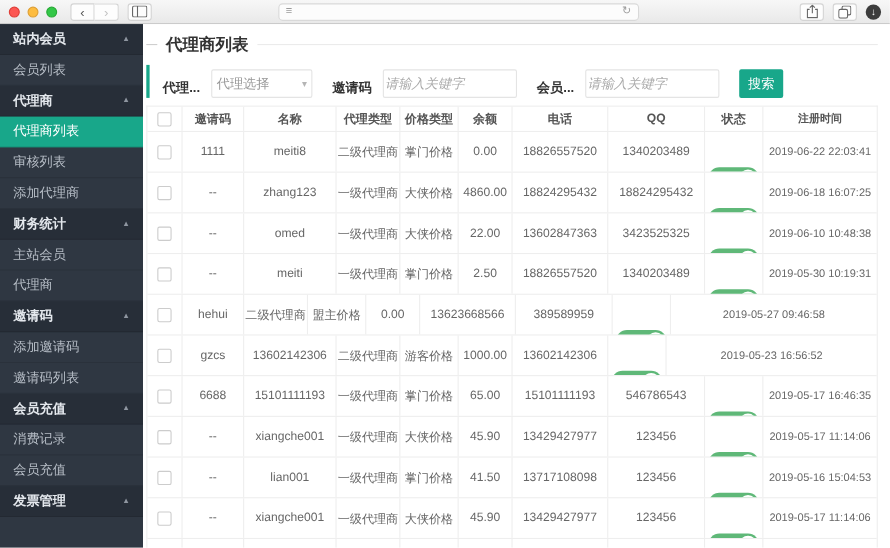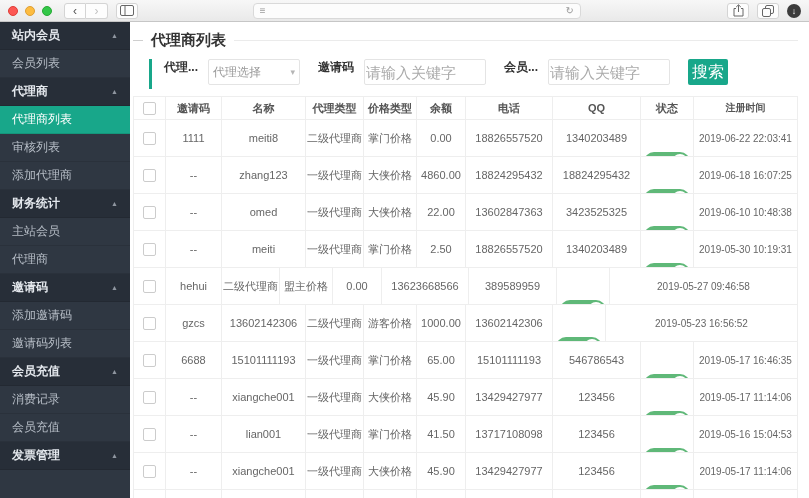--- a/index.html
+++ b/index.html
@@ -41,32 +41,32 @@
 
   .main { flex:1; background:#fff; padding:0 11px 0 3px; overflow:hidden; }
 
   
   .title-row { display:flex; align-items:center; height:33px; margin-top:2px; gap:8px; }
   .title-dash { width:10px; height:1px; background:#cfcfcf; }
   .page-title { font-size:15px; font-weight:bold; color:#333; white-space:nowrap; }
   .title-line { flex:1; height:1px; background:#ebebeb; }
 
   
-  .filter-bar { display:flex; align-items:flex-start; height:30px; border-left:3px solid #18a78a;
-    padding-left:12px; margin:2px 16px 7px; }
+  .filter-bar { display:flex; align-items:flex-end; height:30px; border-left:3px solid #18a78a;
+    padding-left:12px; margin:2px 0 7px; }
   .f-label { font-size:12px; font-weight:bold; color:#333; white-space:nowrap; margin-right:10px; }
   .select-box { width:92px; height:26px; border:1px solid #e4e4e4; border-radius:2px;
     background:#fff; display:flex; align-items:center; justify-content:space-between;
     padding:0 4px; font-size:12px; color:#999; margin-right:18px; cursor:pointer; }
   .select-box .caret { font-size:9px; color:#b5b5b5; }
   .filter-input { width:122px; height:26px; border:1px solid #e4e4e4; border-radius:2px;
-    padding:0 1px; font-size:15px; color:#333; margin-right:18px; outline:none; }
+    padding:0 1px; font-size:12px; color:#333; margin-right:18px; outline:none;font-style:italic; }
   .filter-input::placeholder { color:#aaa; }
   .search-btn { width:40px; height:26px; background:#18a78a; border:none; border-radius:2px;
-    color:#fff; font-size:16px; cursor:pointer; }
+    color:#fff; font-size:12px; cursor:pointer; }
 
   
   .grid { border:1px solid #eee; border-bottom:none; }
   .t-row { display:flex; border-bottom:1px solid #eee; height:37px; }
   .t-row.head { height:23px; }
   .cell { display:flex; align-items:center; justify-content:center; border-right:1px solid #eee;
     font-size:11px; color:#666; overflow:hidden; white-space:nowrap; }
   .head .cell { font-weight:bold; color:#555; }
   .cell:last-child { border-right:none; }
   .c-check{ width:32px; } .c-invite{ width:56px; } .c-name{ width:84px; }

